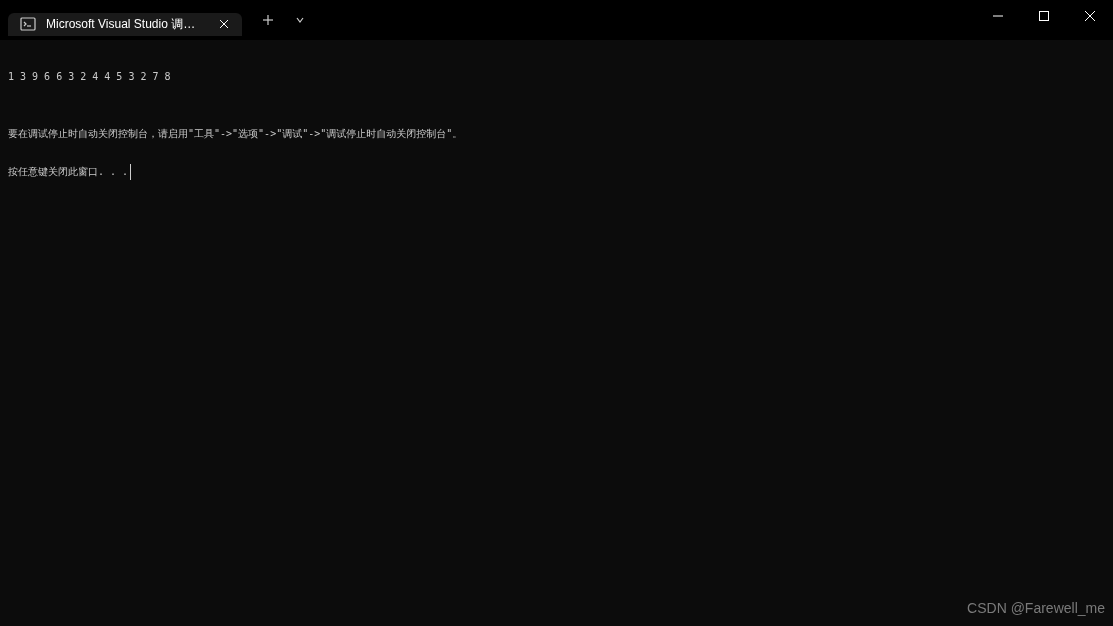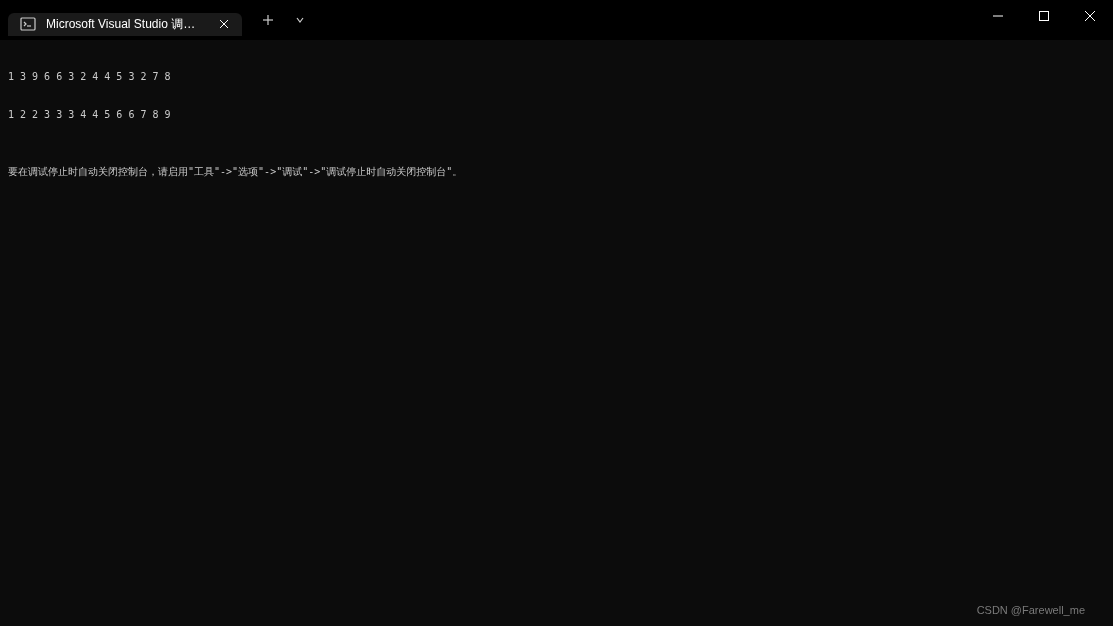--- a/index.html
+++ b/index.html
@@ -108,23 +108,23 @@
       display: inline-block;
       width: 1px;
       height: 16px;
       background: #cccccc;
       vertical-align: middle;
       margin-left: 2px;
     }
     .watermark {
       position: absolute;
       bottom: 10px;
-      right: 28px;
+      right: 8px;
       font-family: 'Segoe UI', Arial, sans-serif;
-      font-size: 11px;
+      font-size: 14px;
       color: #7a7a7a;
     }
   </style>
 </head>
 <body>
 
 <div class="titlebar">
   <div class="tab-area">
     <div class="tab">
       <span class="tab-icon">
@@ -171,18 +171,18 @@
       <svg width="10" height="10" viewBox="0 0 10 10">
         <line x1="0" y1="0" x2="10" y2="10" stroke="#ffffff" stroke-width="1"></line>
         <line x1="10" y1="0" x2="0" y2="10" stroke="#ffffff" stroke-width="1"></line>
       </svg>
     </div>
   </div>
 </div>
 
 <div class="terminal-content">
 <span class="terminal-line">1 3 9 6 6 3 2 4 4 5 3 2 7 8</span>
-<span class="terminal-line">1 2 2 3 3 3 4 4 5 6 6 7 8 9</span>
 <span class="terminal-line"></span>
 <span class="terminal-line">要在调试停止时自动关闭控制台，请启用"工具"-&gt;"选项"-&gt;"调试"-&gt;"调试停止时自动关闭控制台"。</span>
+<span class="terminal-line"><span>按任意键关闭此窗口. . .</span><span class="cursor"></span></span>
 </div>
 
 <div class="watermark">CSDN @Farewell_me</div>
 
 </body></html>

